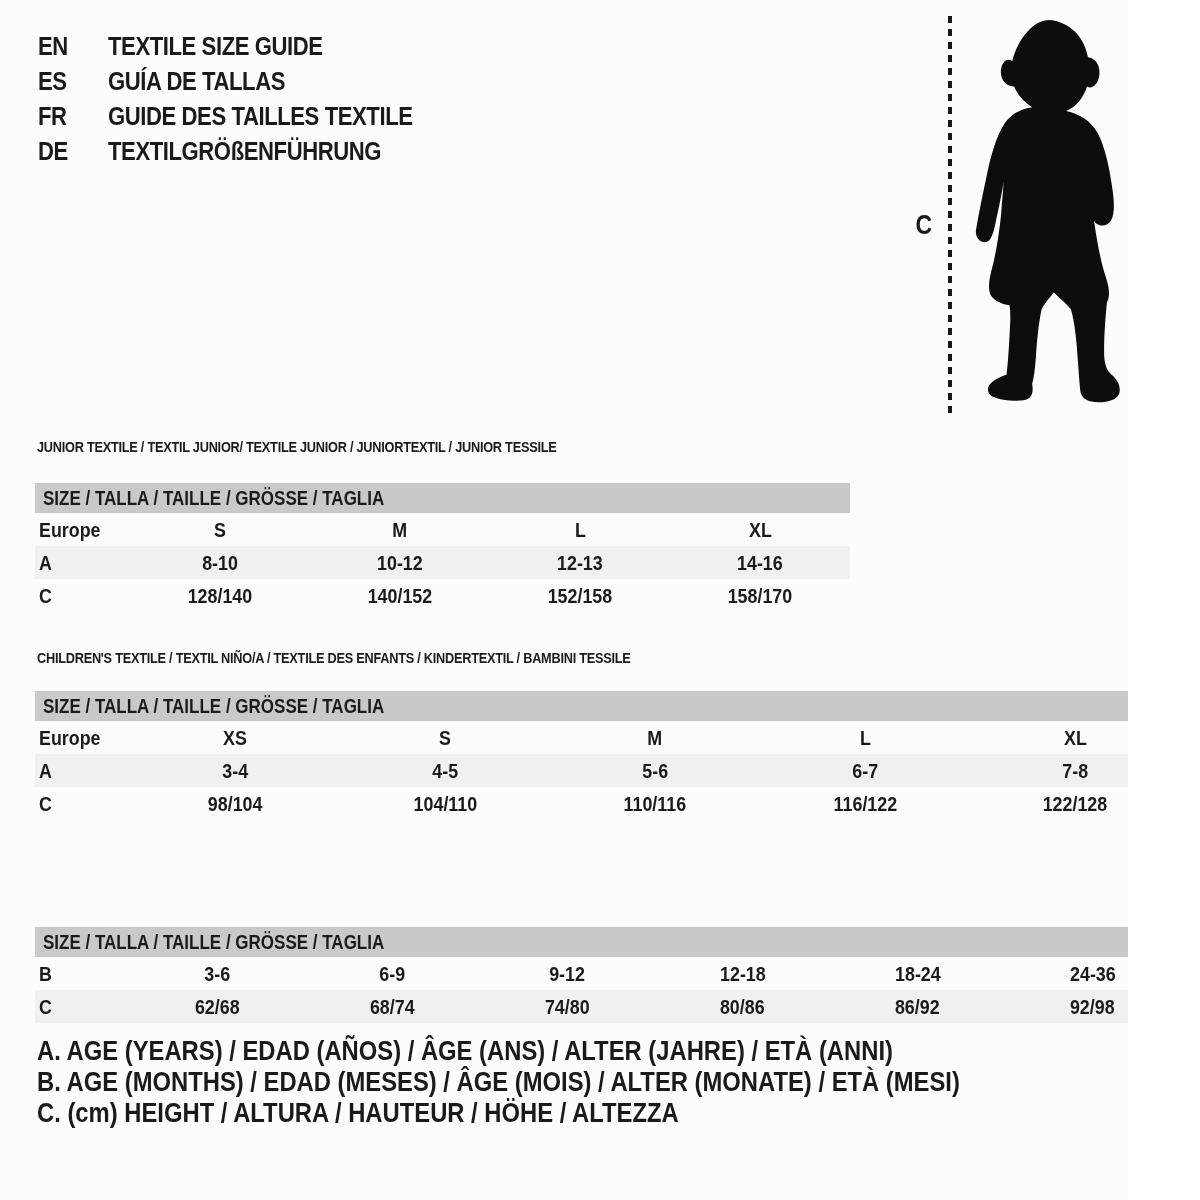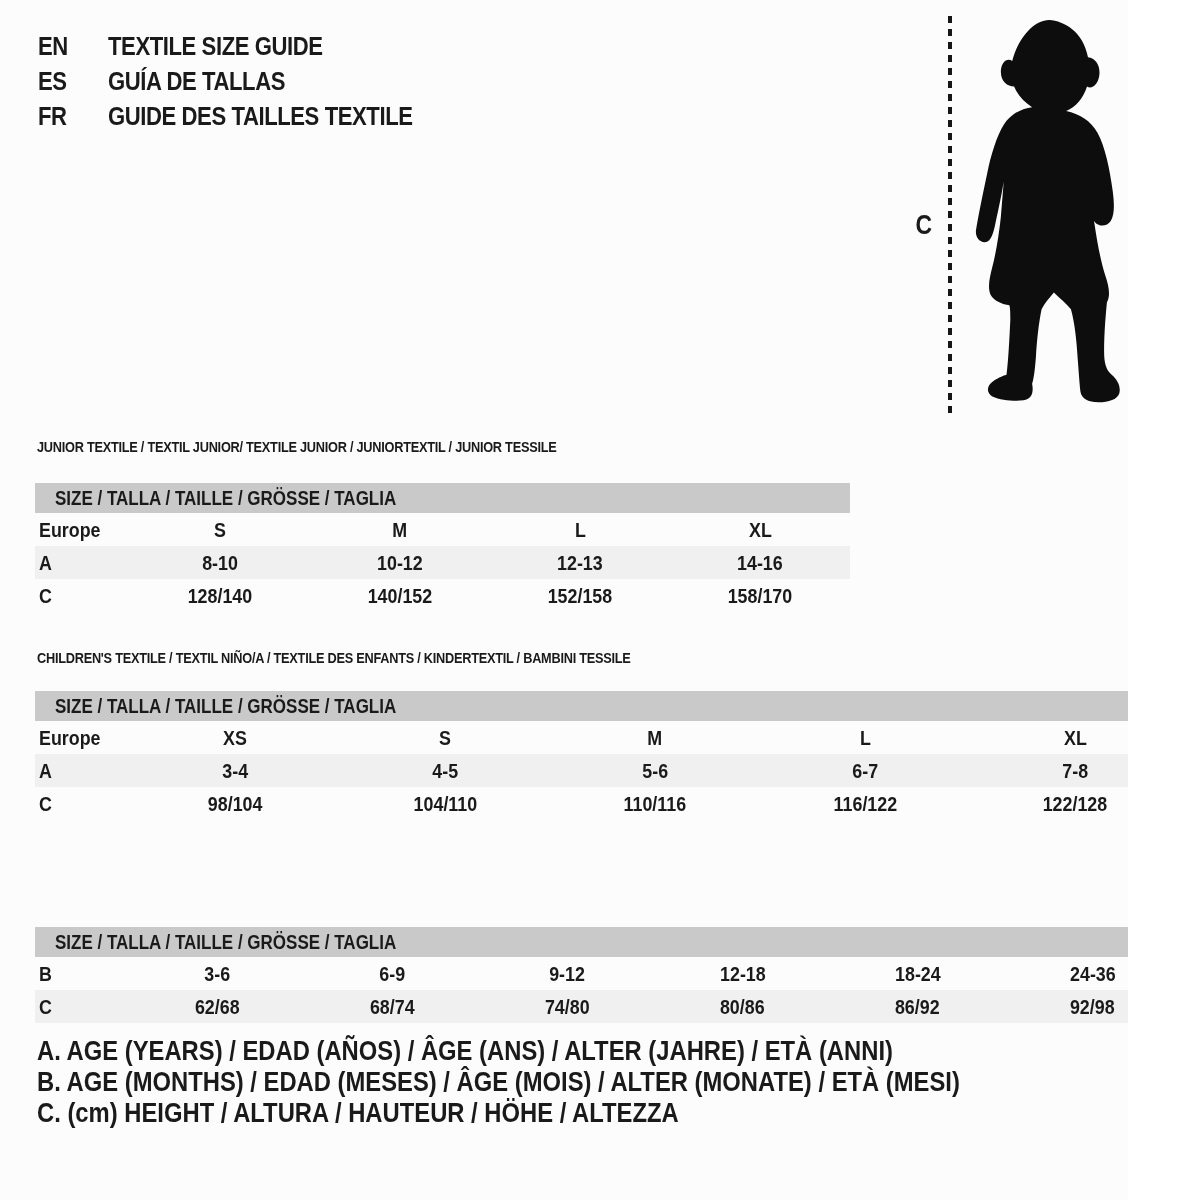--- a/index.html
+++ b/index.html
@@ -27,21 +27,21 @@
   .measure-label { position:absolute; left:914px; top:210px; font-size:27px; }
   .baby-svg { position:absolute; left:962px; top:14px; width:180px; height:402px; }
 
   
   .sec-title { position:absolute; left:37px; font-size:15px; line-height:31px; letter-spacing:-0.3px; }
 
   
   .tbl { position:absolute; left:35px; }
   .tbl-head {
     height:30px; background:#c9c9c9; display:flex; align-items:center;
-    padding-left:20px; font-size:20px;
+    padding-left:8px; font-size:20px;
   }
   .trow { display:flex; align-items:center; height:33px; font-size:21px; }
   .trow.shade { background:#f0f0f0; }
   .lbl { width:95px; padding-left:4px; text-align:left; }
   .cell { text-align:center; }
   .tbl-junior { top:483px; width:815px; }
   .tbl-junior .cell { width:180px; }
   .tbl-children { top:691px; width:1145px; }
   .tbl-children .cell { width:210px; }
   .tbl-babies { top:927px; width:1145px; }
@@ -60,20 +60,24 @@
       <span class="lang-code"><span class="cxl">EN</span></span>
       <span class="cxl">TEXTILE SIZE GUIDE</span>
     </div>
     <div class="lang-row">
       <span class="lang-code"><span class="cxl">ES</span></span>
       <span class="cxl">GUÍA DE TALLAS</span>
     </div>
     <div class="lang-row">
       <span class="lang-code"><span class="cxl">FR</span></span>
       <span class="cxl">GUIDE DES TAILLES TEXTILE</span>
+    </div>
+    <div class="lang-row">
+      <span class="lang-code"><span class="cxl">DE</span></span>
+      <span class="cxl">TEXTILGRÖßENFÜHRUNG</span>
     </div>
   </div>
 
   <div class="measure-line"></div>
   <div class="measure-label"><span class="cxc">C</span></div>
   <svg class="baby-svg" viewBox="0 0 190 410" preserveAspectRatio="none" aria-hidden="true">
     <path fill="#0d0d0d" d="M92,6
       C108,7 128,18 133,44
       C141,45 146,52 145,62 C144,72 137,77 132,74
       C128,86 120,95 110,99

